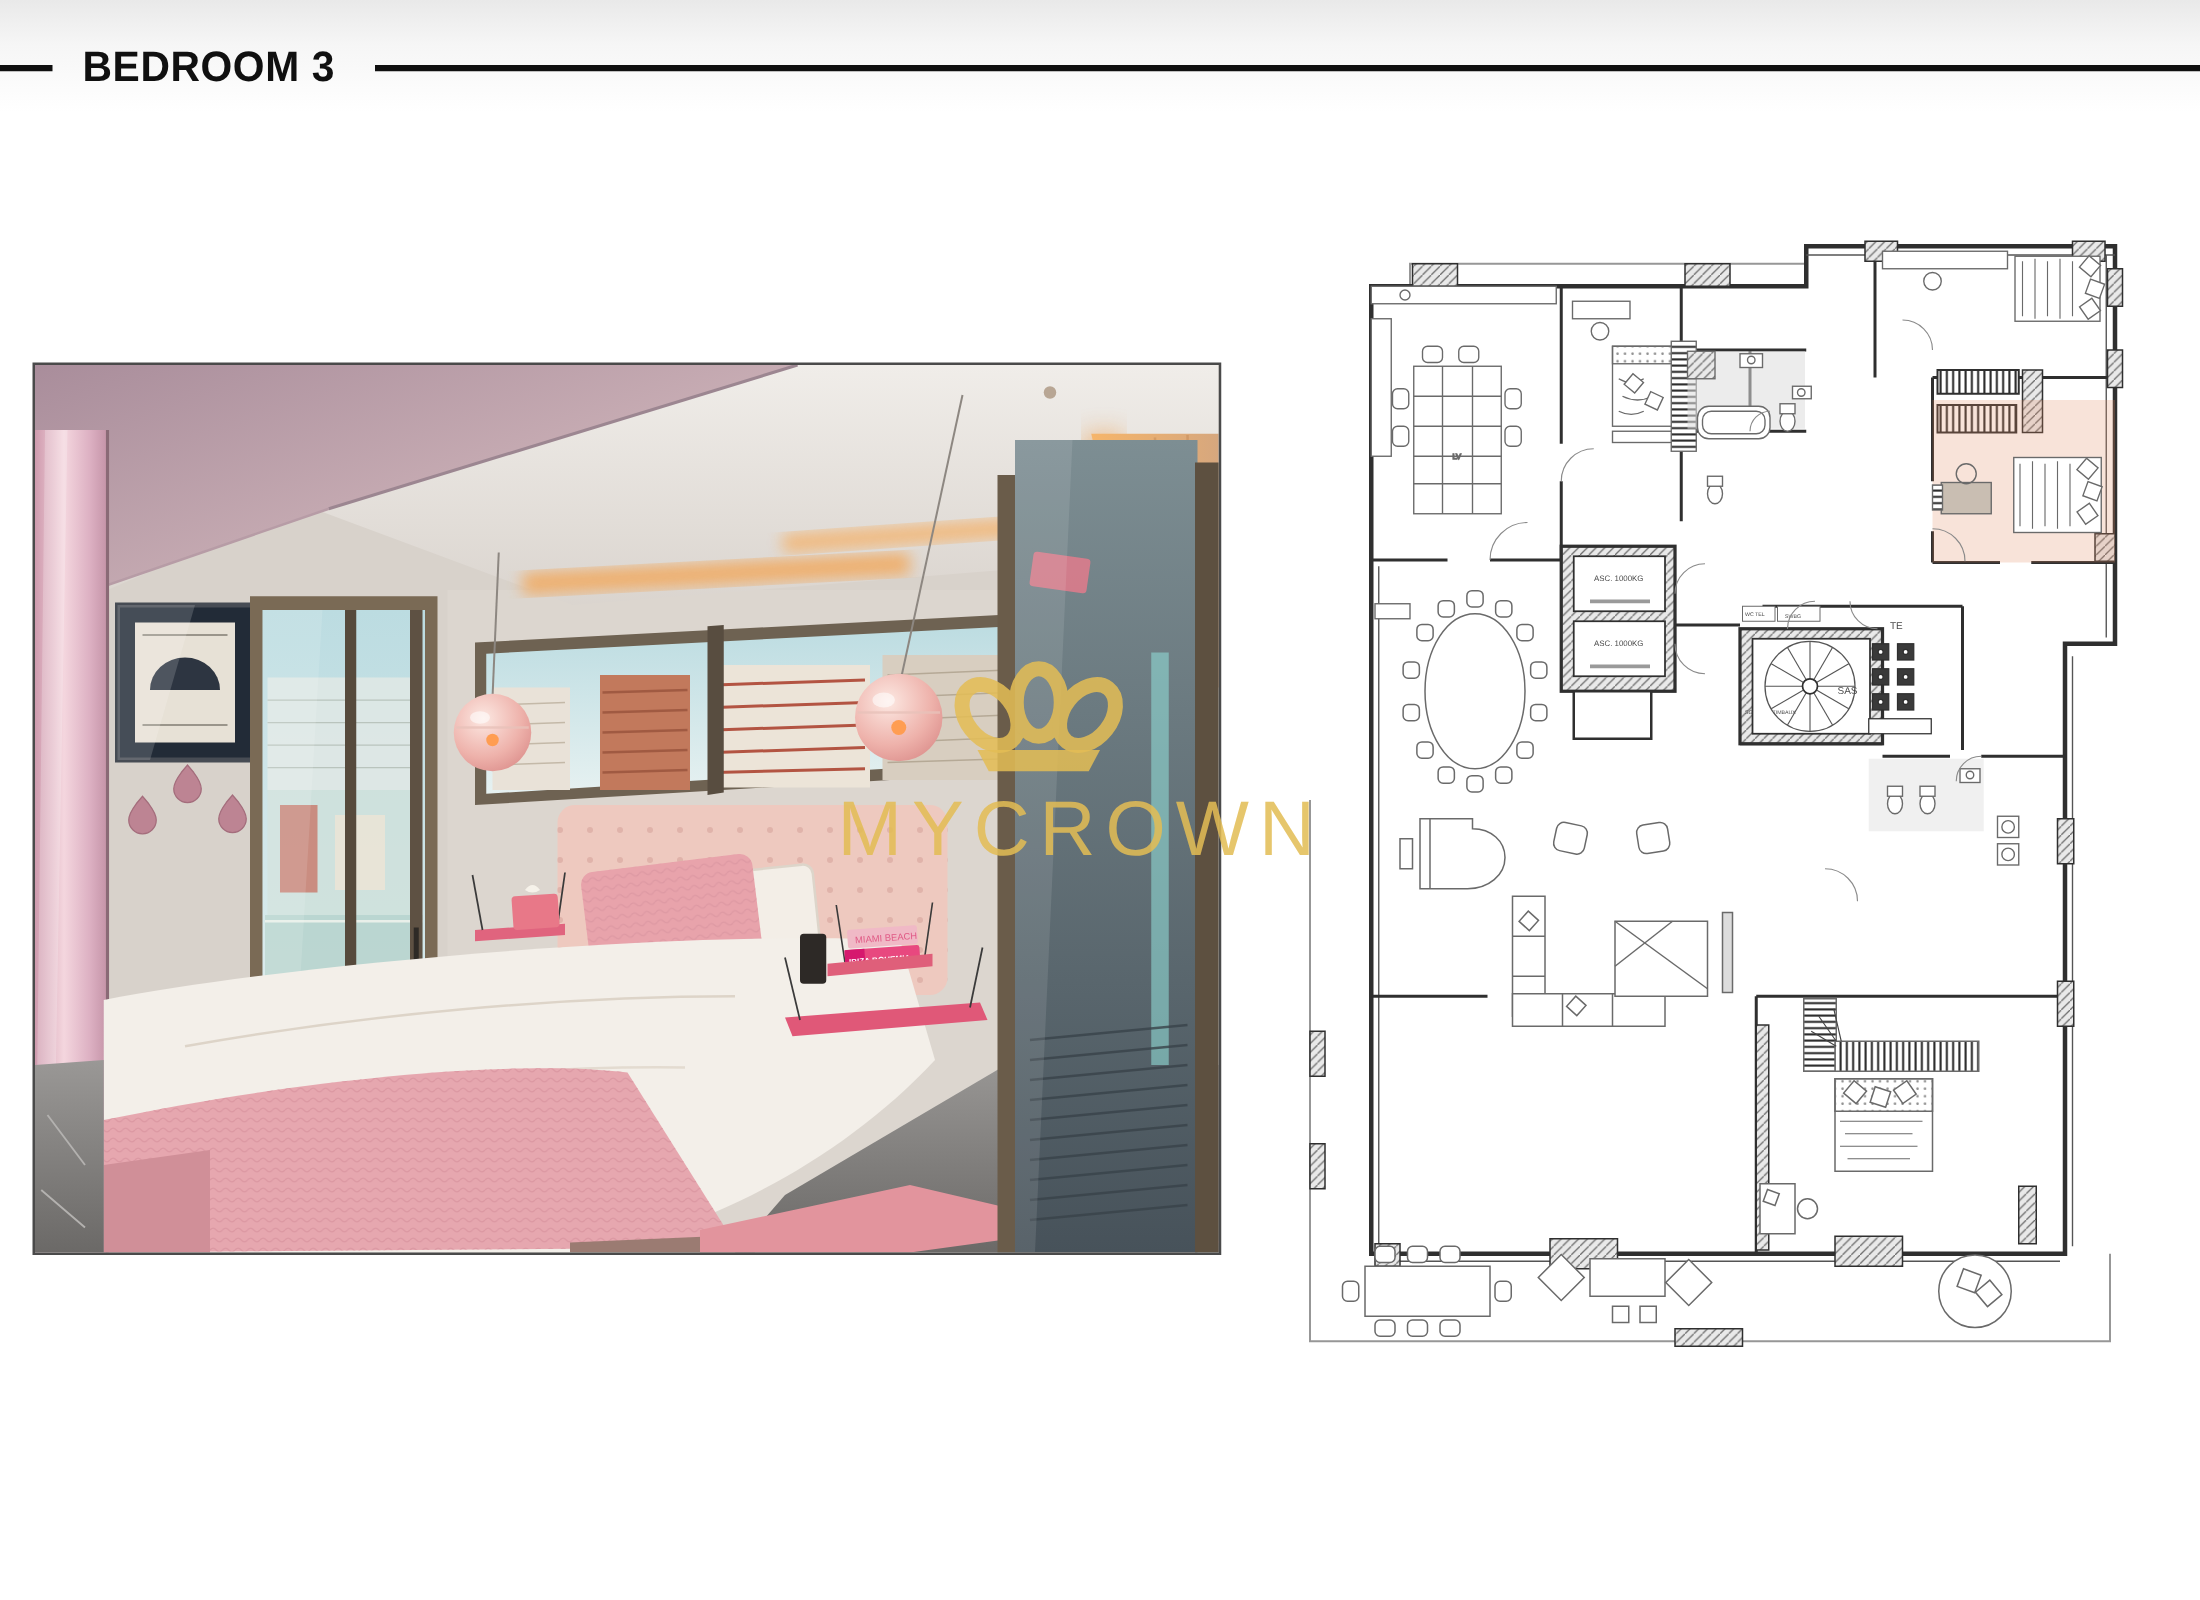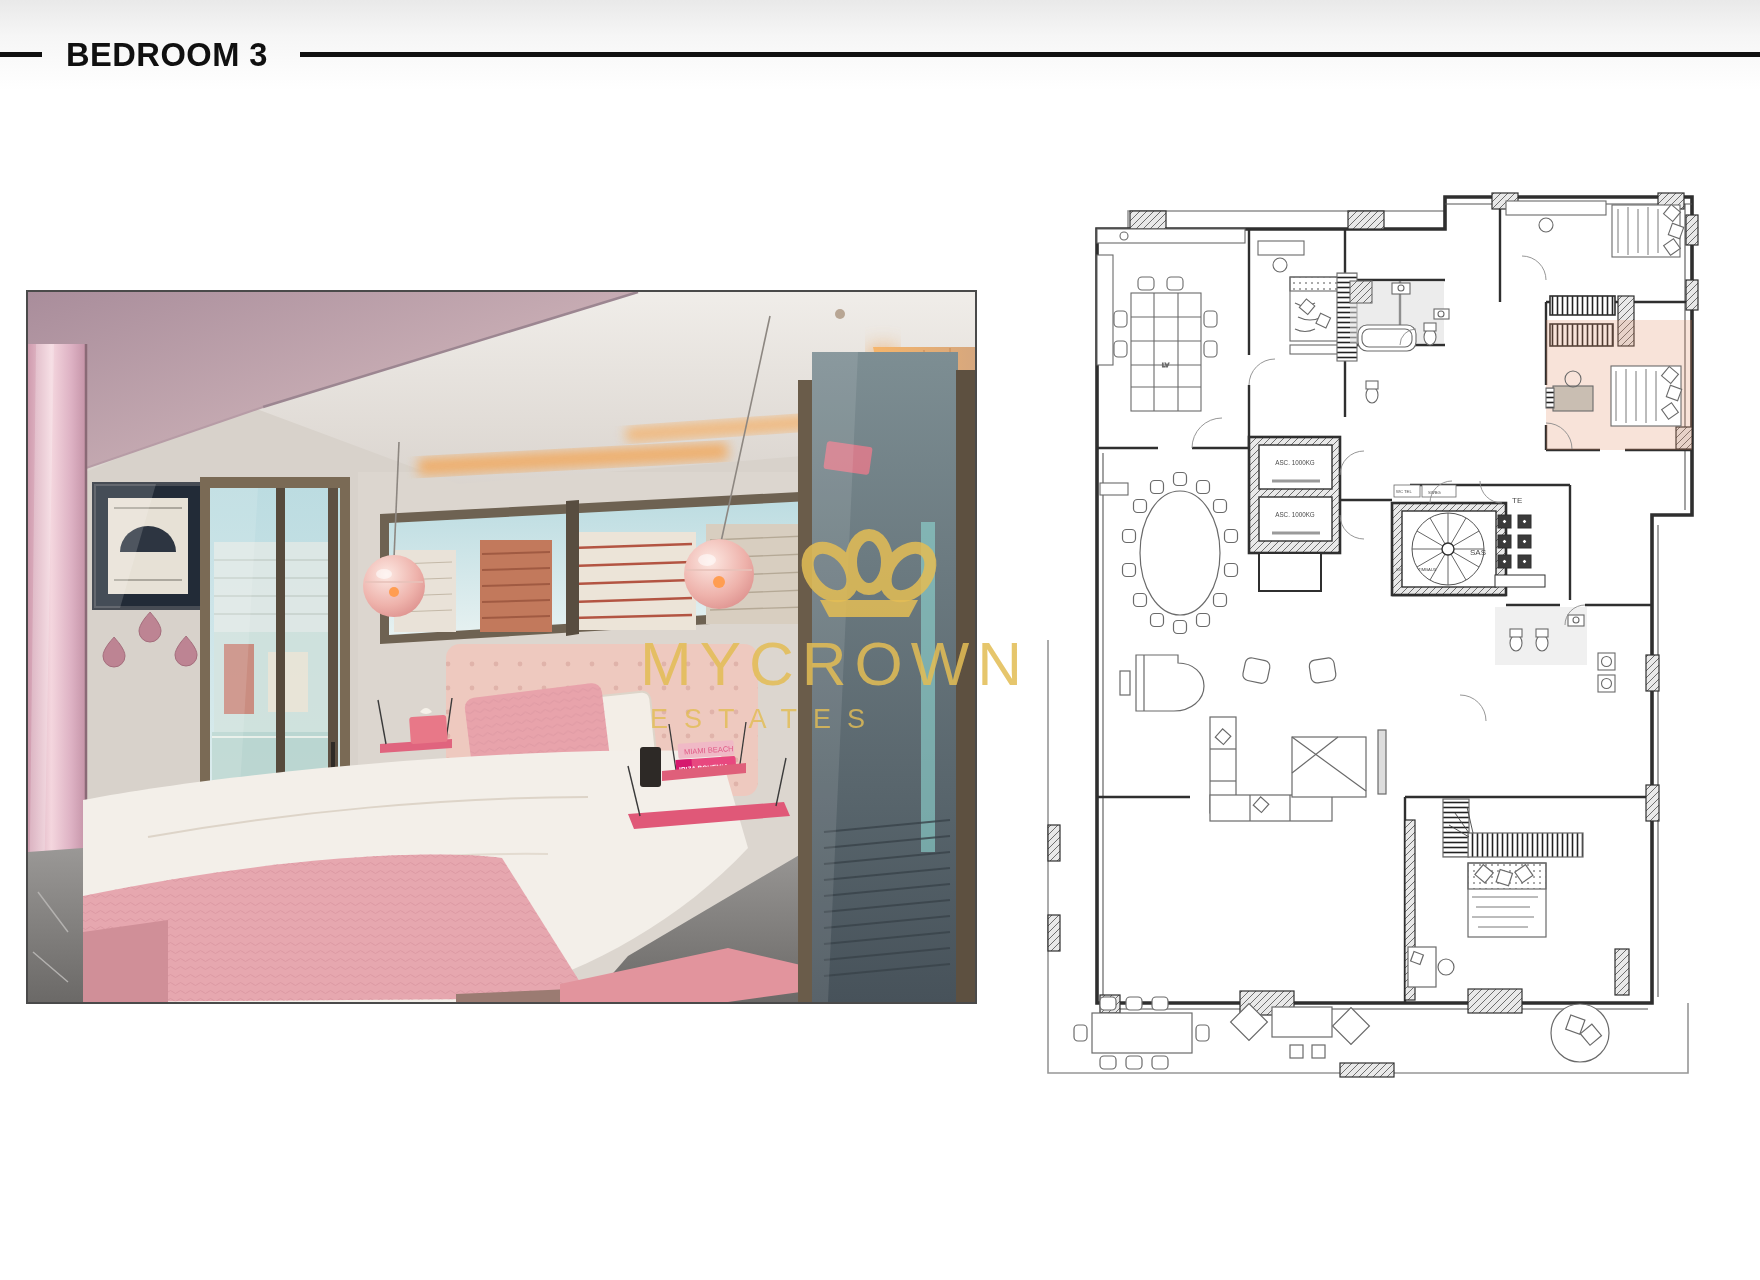--- a/index.html
+++ b/index.html
@@ -21,22 +21,22 @@
     font-size:34px;font-weight:800;letter-spacing:.5px;color:#101010;
     transform:scaleX(.96);transform-origin:left center;white-space:nowrap;
   }
   .header .rule{flex:1;height:5px;background:#101010;}
   .photo{
     position:absolute;left:28px;top:292px;width:947px;height:710px;
     outline:2px solid #4a4a4a;background:#d8d2cb;z-index:1;
   }
   .plan{position:absolute;left:1040px;top:185px;width:660px;height:895px;z-index:1;}
   .watermark{
-    position:absolute;left:640px;top:520px;width:458px;height:240px;z-index:10;
-    pointer-events:none;text-align:left;color:#e3bd55;
+    position:absolute;left:602px;top:520px;width:458px;height:240px;z-index:10;
+    pointer-events:none;text-align:right;color:#e3bd55;
   }
   .watermark .crown{position:absolute;left:152px;top:8px;width:155px;height:92px;}
   .watermark .brand{
     position:absolute;left:0;right:0;top:108px;font-size:62px;font-weight:400;
     letter-spacing:8px;opacity:.86;white-space:nowrap;
   }
   .watermark .suffix{
     position:absolute;left:0;right:0;top:184px;font-size:27px;font-weight:400;
     letter-spacing:16px;padding-left:10px;opacity:.82;white-space:nowrap;
   }
@@ -624,14 +624,13 @@
 <div class="watermark">
   <svg class="crown" viewBox="0 0 155 92">
     <g stroke="#e3bd55" stroke-width="12" fill="none" opacity=".86">
       <ellipse cx="38" cy="44" rx="19" ry="27" transform="rotate(-38 38 44)"></ellipse>
       <ellipse cx="77" cy="34" rx="18" ry="27"></ellipse>
       <ellipse cx="116" cy="44" rx="19" ry="27" transform="rotate(38 116 44)"></ellipse>
     </g>
     <path d="M28,72 H126 L117,89 H37 Z" fill="#e3bd55" opacity=".86"></path>
   </svg>
   <div class="brand">MYCROWN</div>
-  <div class="suffix">ESTATES</div>
 </div>
 
 </body></html>

